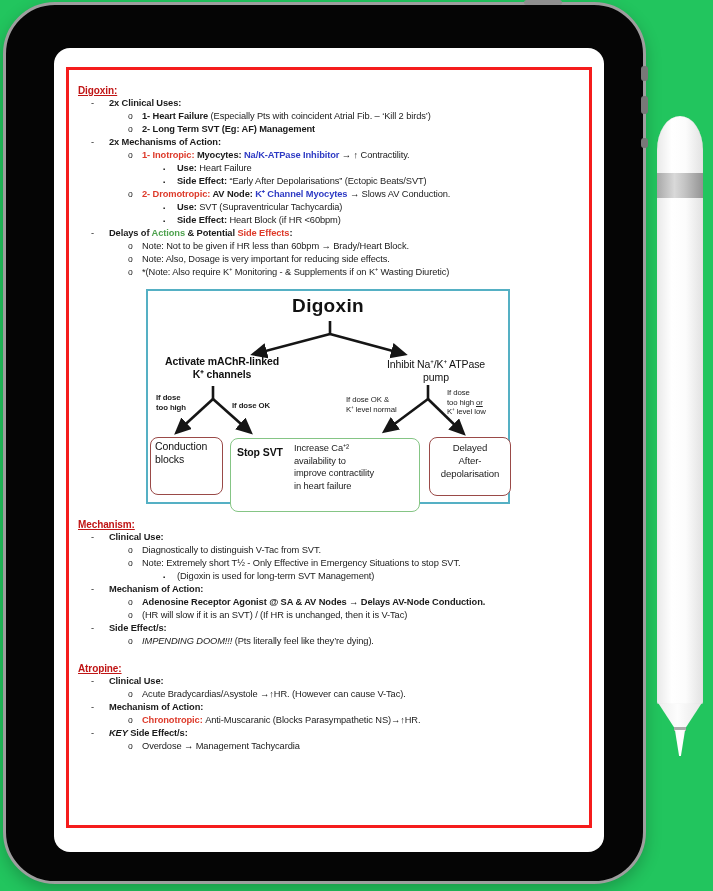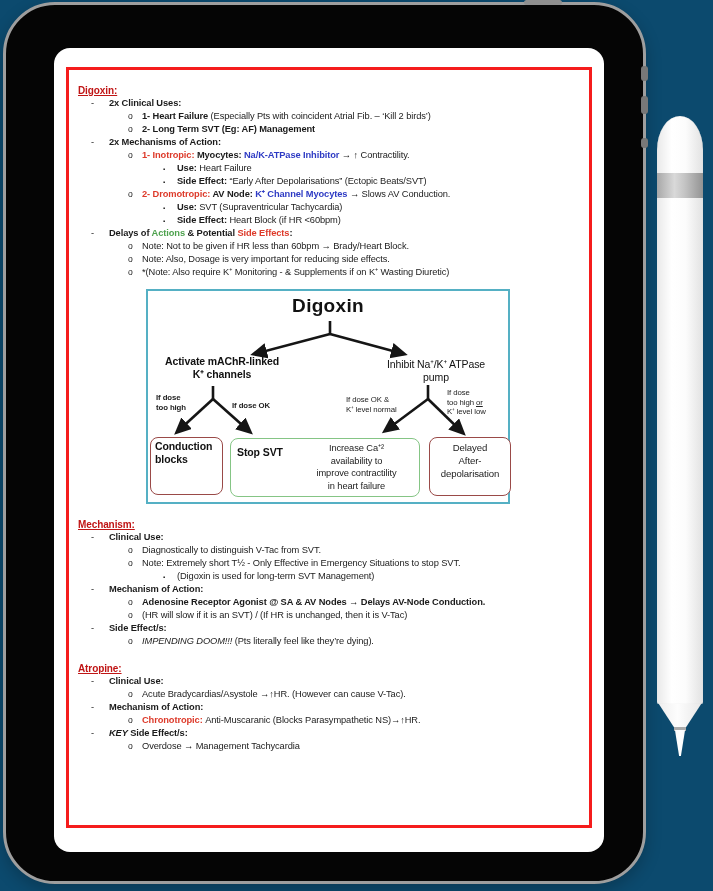--- a/index.html
+++ b/index.html
@@ -1,18 +1,18 @@
 <!DOCTYPE html>
 <html><head>
 <meta charset="utf-8">
 <style>
   * { margin:0; padding:0; box-sizing:border-box; }
   html,body { width:713px; height:891px; background:#ffffff; overflow:hidden;
               font-family:"Liberation Sans", sans-serif; }
-  .stage { position:relative; width:713px; height:891px; background:#0c4a6e; }
+  .stage { position:relative; width:713px; height:891px; background:#22c55e; }
 
   
   .tablet { position:absolute; left:3px; top:2px; width:643px; height:882px;
             background:#050505; border:3px solid #9e9e9e; border-radius:52px;
             box-shadow:0 6px 16px rgba(0,0,0,.22); }
   .power-button { position:absolute; left:524px; top:0; width:38px; height:5px;
                   background:#8f8f8f; border-radius:3px; }
   .volume-button { position:absolute; width:7px; background:#787878; border-radius:3px; }
   .vol-1 { left:641px; top:66px;  height:15px; }
   .vol-2 { left:641px; top:96px;  height:18px; }
@@ -61,22 +61,22 @@
   .dg-lbl { position:absolute; font-size:7.8px; line-height:9.5px; color:#222; }
   .dg-lbl-bold { font-weight:bold; }
   .lbl-left-outer  { left:8px;   top:102px; }
   .lbl-left-inner  { left:84px;  top:110px; }
   .lbl-right-inner { left:198px; top:104px; }
   .lbl-right-outer { left:299px; top:97px; }
   .dg-box { position:absolute; background:#fff; border-radius:8px; }
   .box-maroon { border:1.6px solid #9a4a48; }
   .box-green  { border:1.6px solid #85c585; }
   .box-conduction { left:2px; top:146px; width:73px; height:58px; padding:2px 4px;
-                    font-weight:bold; font-size:10.5px; line-height:13px; color:#111; }
-  .box-wide { left:82px; top:147px; width:190px; height:59px;text-align:center; }
+                    font-weight:normal; font-size:10.5px; line-height:13px; color:#111; }
+  .box-wide { left:82px; top:147px; width:190px; height:74px; }
   .box-stop-svt { position:absolute; left:6px; top:7px; font-weight:bold;
                   font-size:10.5px; color:#111; }
   .box-increase { position:absolute; left:63px; top:3px; width:125px;
                   font-size:9.3px; line-height:12.6px; color:#222; }
   .box-delayed { left:281px; top:146px; width:82px; height:59px; text-align:center;
                  padding-top:3px; font-size:9.6px; line-height:13px; color:#222; }
 
   
   .pencil { position:absolute; left:657px; top:116px; width:46px; height:640px; }
   .pencil-body { position:absolute; left:0; top:0; width:46px; height:588px;

